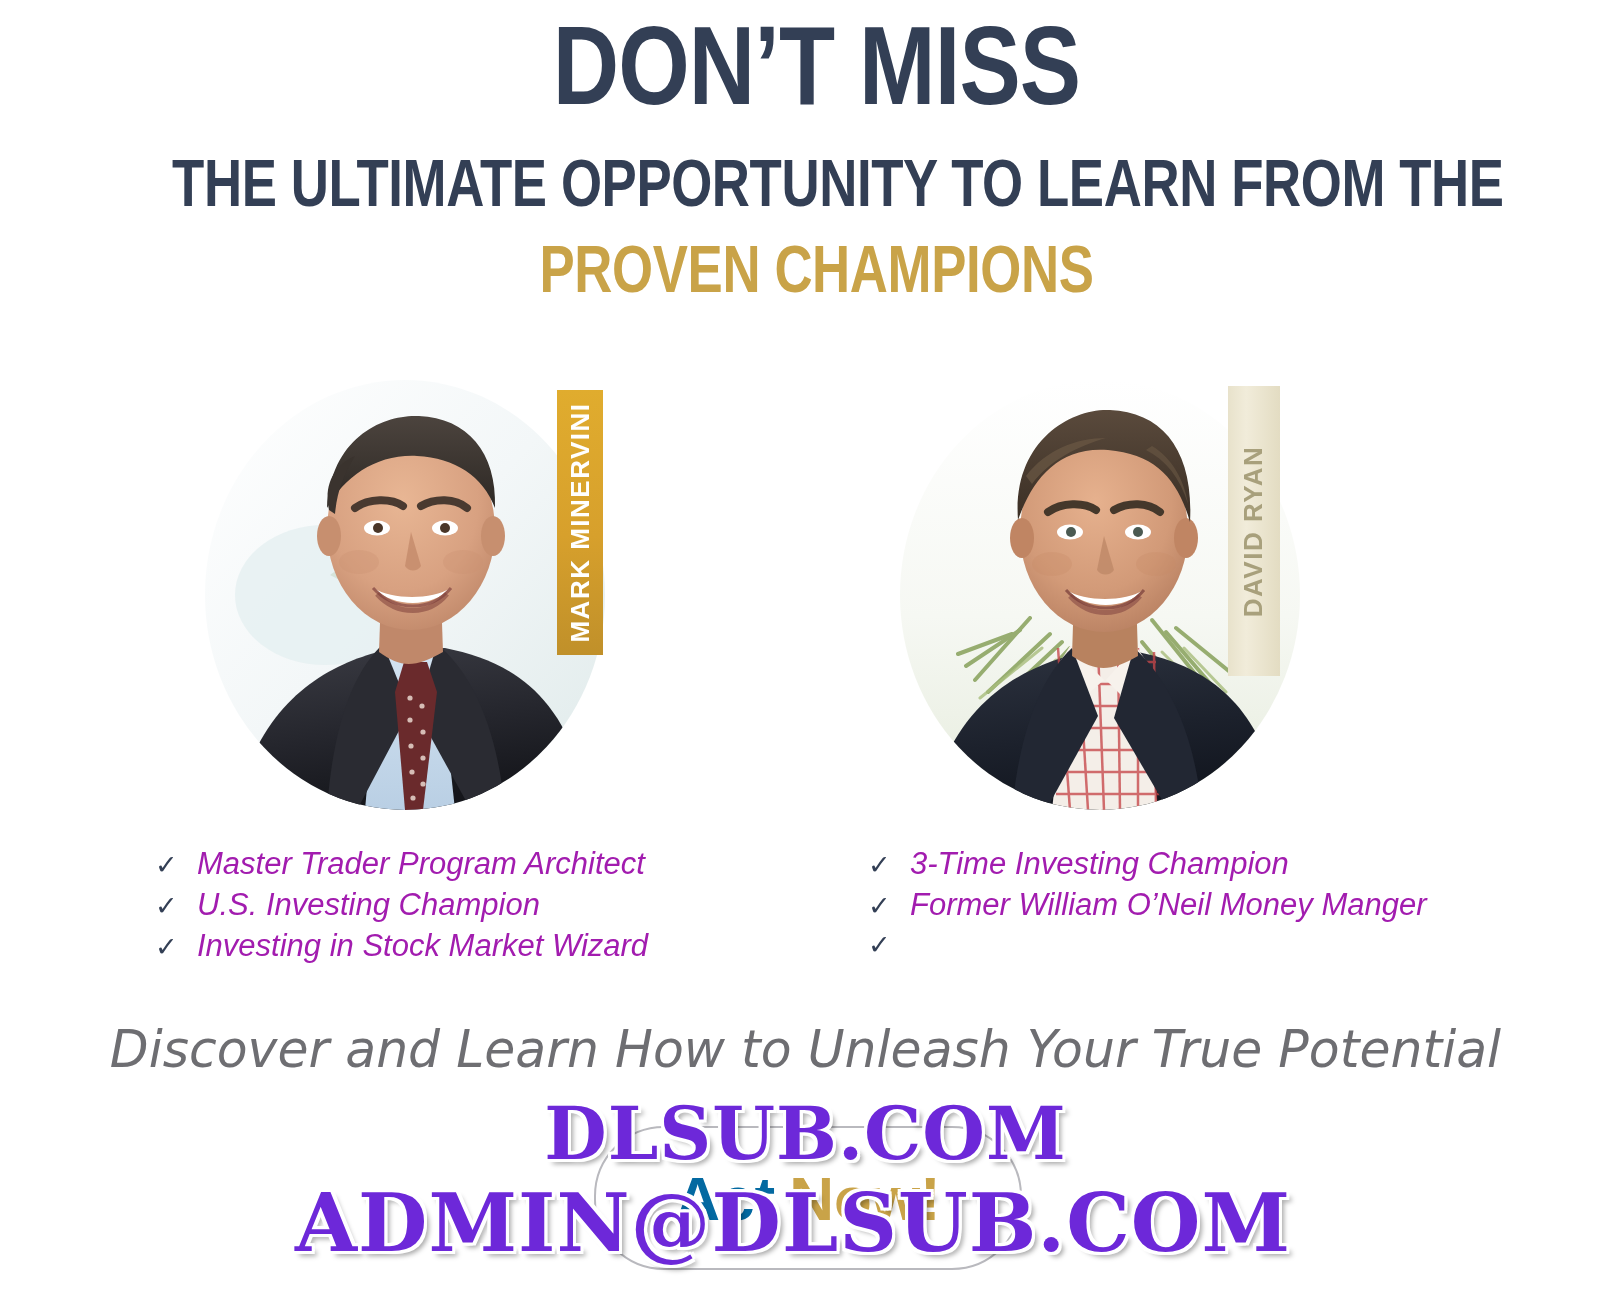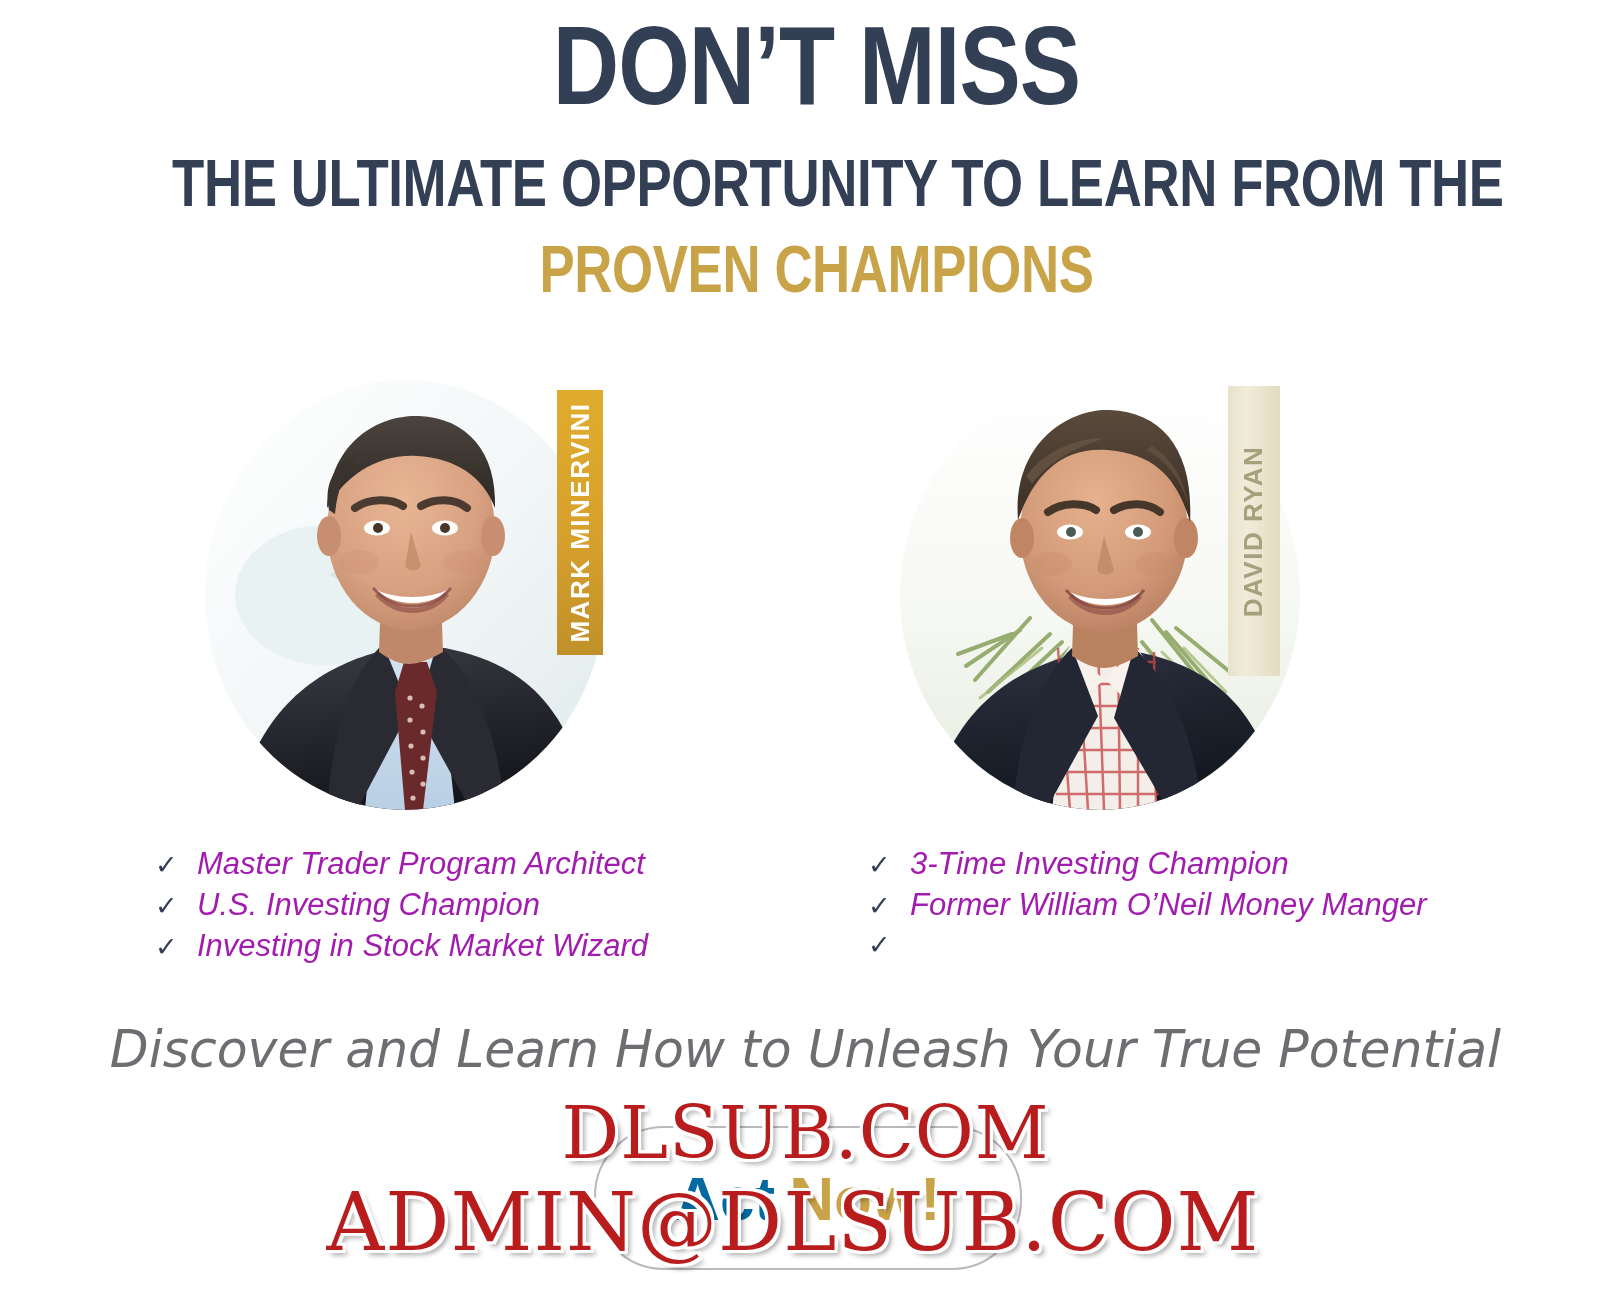--- a/index.html
+++ b/index.html
@@ -206,22 +206,22 @@
     font-size: 62px;
     white-space: nowrap;
   }
   .cta-act  { color: #0369a1; }
   .cta-now  { color: #C9A348; margin-left: 14px; margin-top: 20px; }
 
   
   .watermark {
     position: absolute;
     font-family: "DejaVu Serif", serif;
-    font-weight: normal;
-    color: #b91c1c;
+    font-weight: bold;
+    color: #6d28d9;
     white-space: nowrap;
     letter-spacing: 1px;
     text-shadow:
        3px 0 0 #ffffff, -3px 0 0 #ffffff, 0 3px 0 #ffffff, 0 -3px 0 #ffffff,
        3px 3px 0 #ffffff, -3px 3px 0 #ffffff, 3px -3px 0 #ffffff, -3px -3px 0 #ffffff,
        5px 5px 5px rgba(0,0,0,0.35);
   }
   .wm-1 {
     top: 1091px;
     left: 0;

